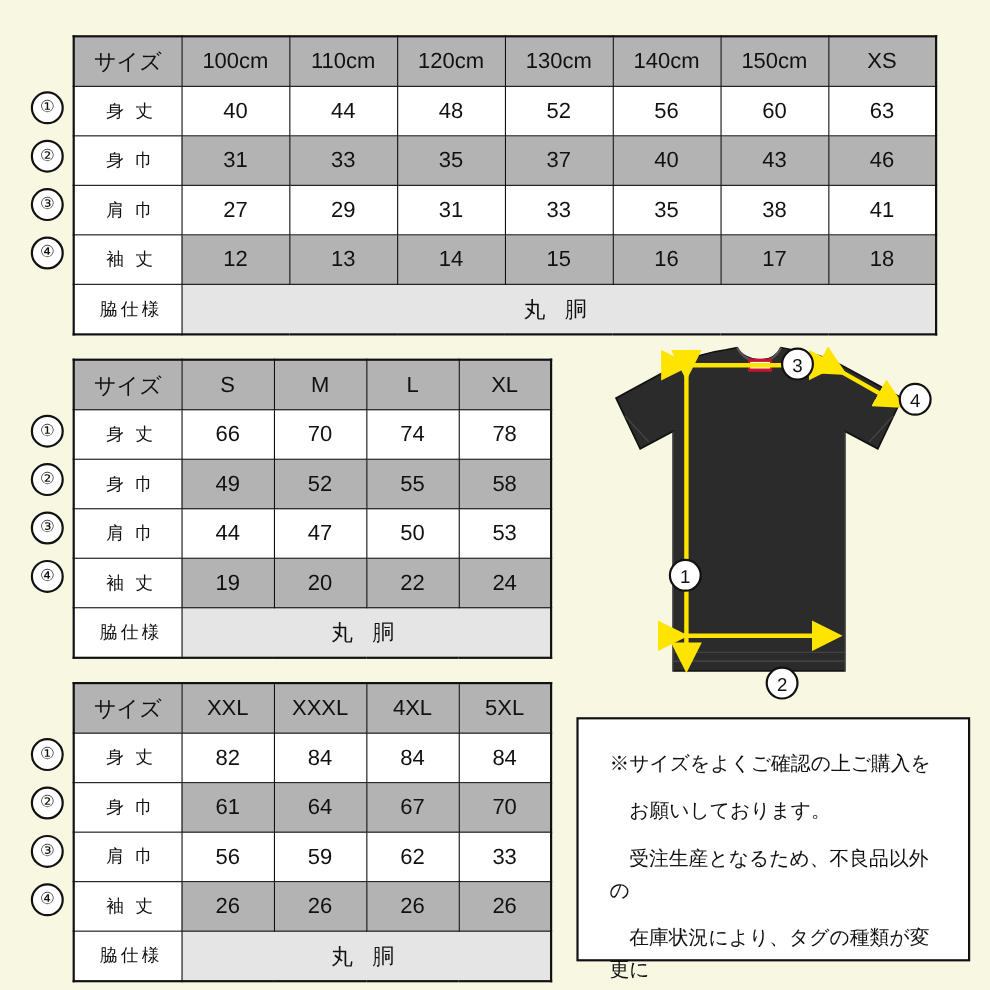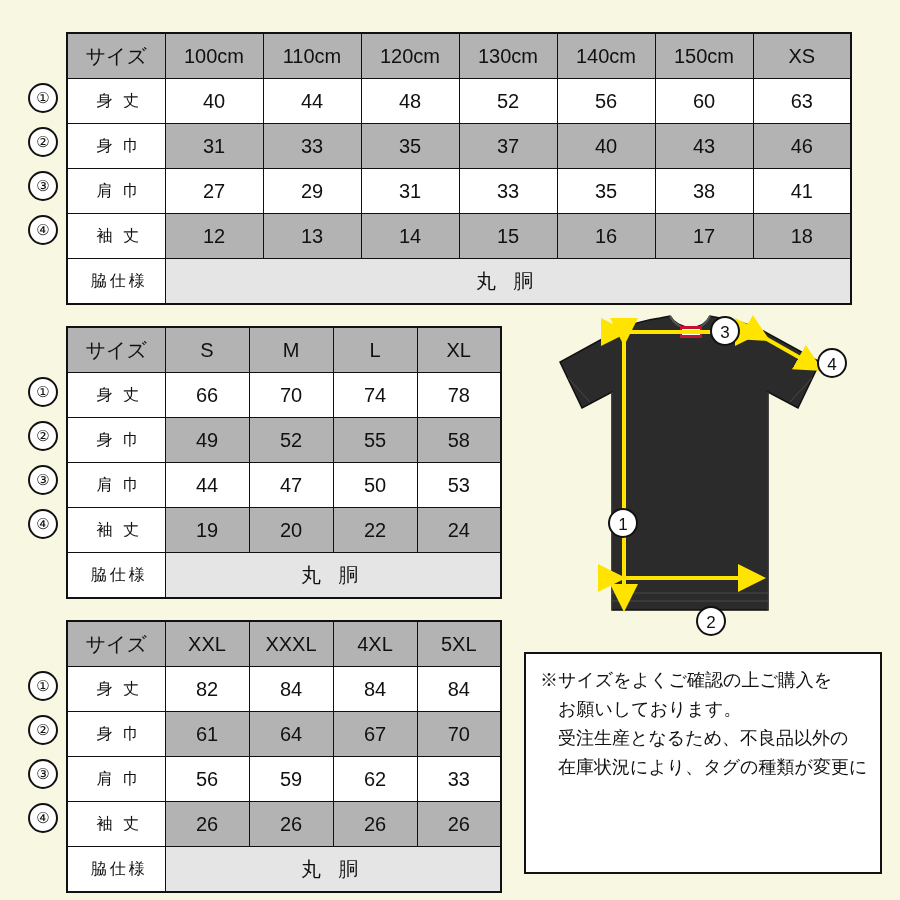--- a/index.html
+++ b/index.html
@@ -119,21 +119,21 @@
     left: 524px;
     top: 652px;
     width: 358px;
     height: 222px;
     border: 2px solid #111;
     background: #ffffff;
     box-sizing: border-box;
     padding: 12px 12px 10px 14px;
   }
   #notice p {
-    margin: 0;
+    margin: 14px;
     font-size: 18px;
     line-height: 29px;
     letter-spacing: 0px;
   }
   #notice p.indent {
     text-indent: 18px;
     font-family: Liberation Serif, serif;
   }
 
   .marker-label {

